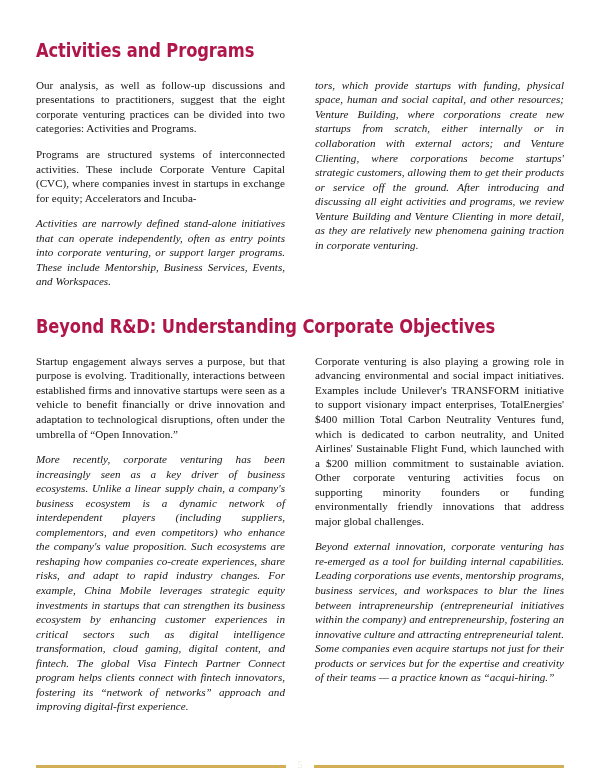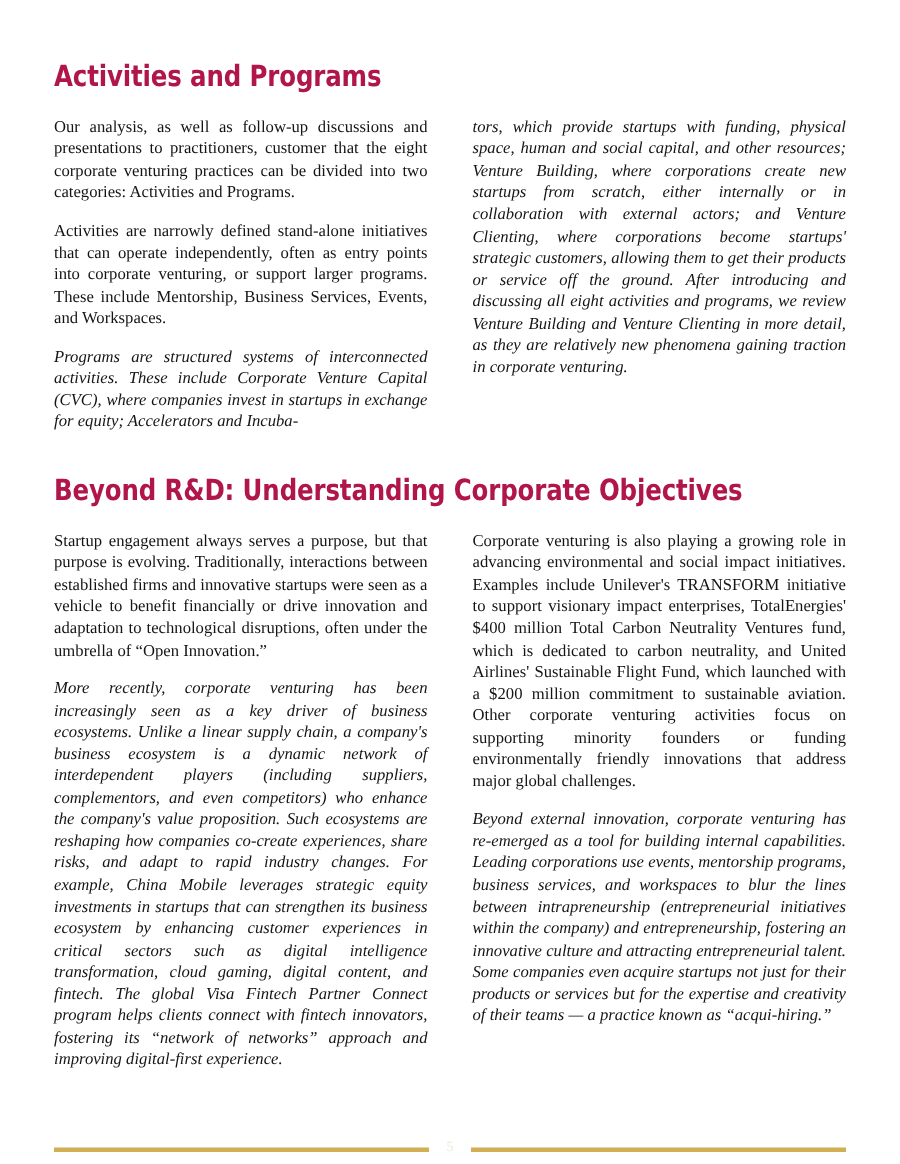--- a/index.html
+++ b/index.html
@@ -99,23 +99,23 @@
 </style>
 </head>
 <body>
 
 <div class="page">
 
   <section class="section section-activities">
     <h2 class="heading">Activities and Programs</h2>
     <div class="columns">
       <div class="col">
-        <p class="body-par">Our analysis, as well as follow-up discussions and presentations to practitioners, customer that the eight corporate venturing practices can be divided into two categories: Activities and Programs.</p>
+        <p class="body-par">Our analysis, as well as follow-up discussions and presentations to practitioners, suggest that the eight corporate venturing practices can be divided into two categories: Activities and Programs.</p>
+        <p class="body-par">Programs are structured systems of interconnected activities. These include Corporate Venture Capital (CVC), where companies invest in startups in exchange for equity; Accelerators and Incuba-</p>
         <p class="body-par">Activities are narrowly defined stand-alone initiatives that can operate independently, often as entry points into corporate venturing, or support larger programs. These include Mentorship, Business Services, Events, and Workspaces.</p>
-        <p class="body-par">Programs are structured systems of interconnected activities. These include Corporate Venture Capital (CVC), where companies invest in startups in exchange for equity; Accelerators and Incuba-</p>
       </div>
       <div class="col">
         <p class="body-par">tors, which provide startups with funding, physical space, human and social capital, and other resources; Venture Building, where corporations create new startups from scratch, either internally or in collaboration with external actors; and Venture Clienting, where corporations become startups' strategic customers, allowing them to get their products or service off the ground. After introducing and discussing all eight activities and programs, we review Venture Building and Venture Clienting in more detail, as they are relatively new phenomena gaining traction in corporate venturing.</p>
       </div>
     </div>
   </section>
 
   <section class="section section-beyond">
     <h2 class="heading">Beyond R&amp;D: Understanding Corporate Objectives</h2>
     <div class="columns">

